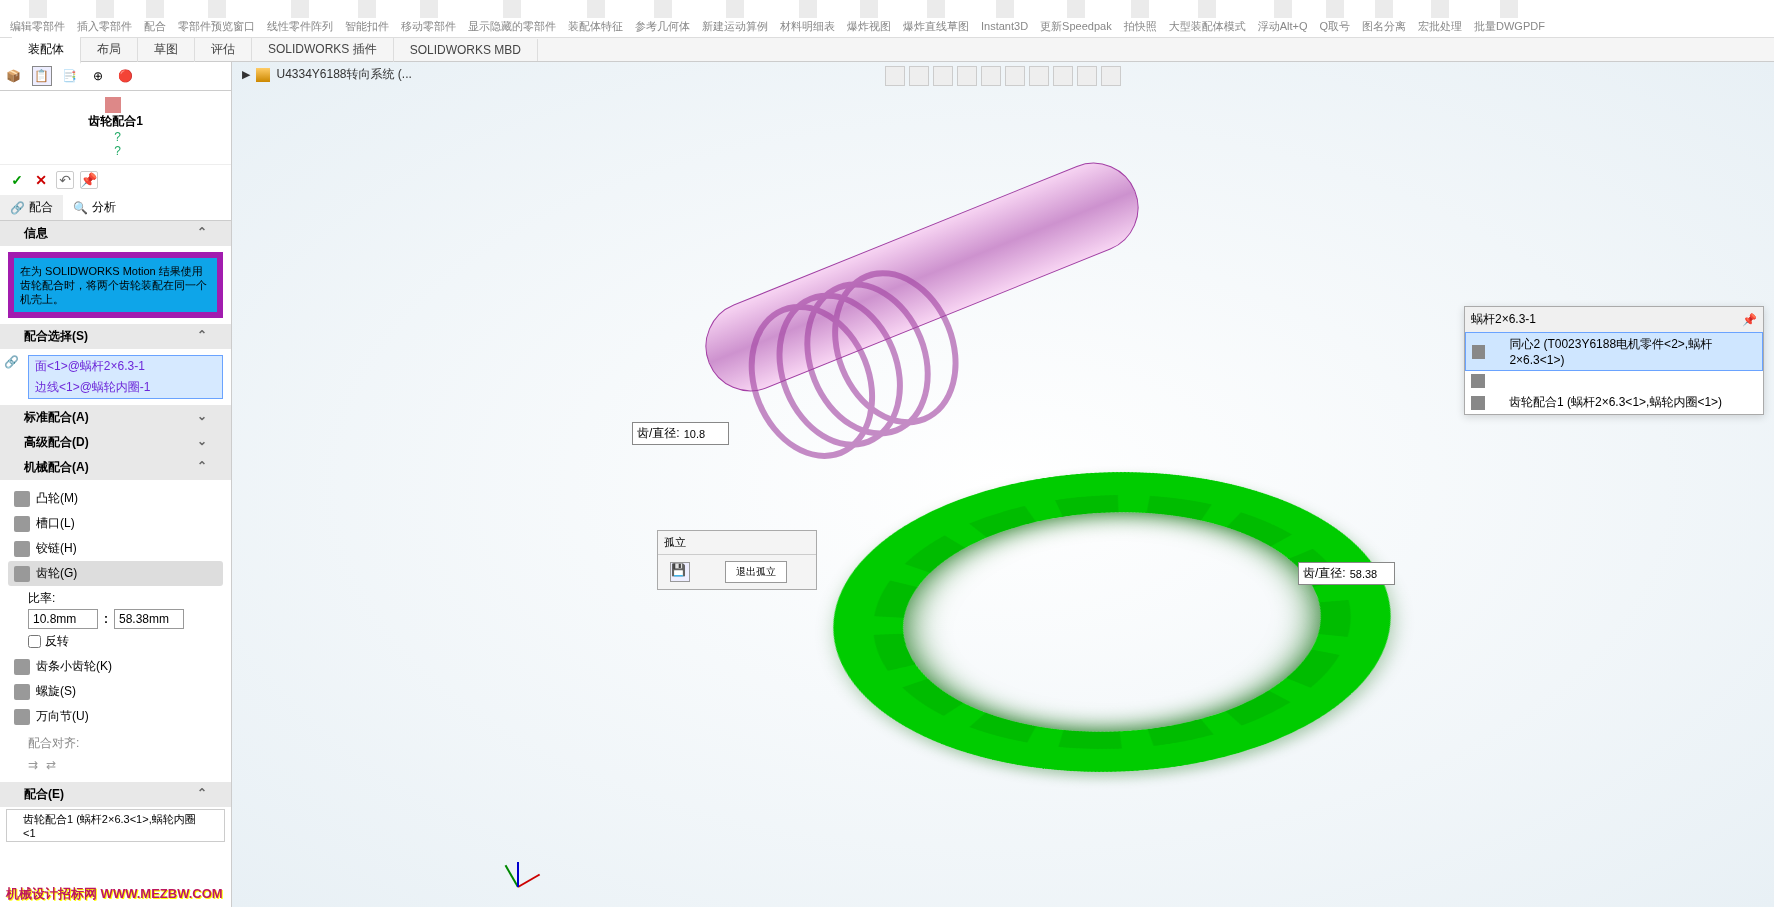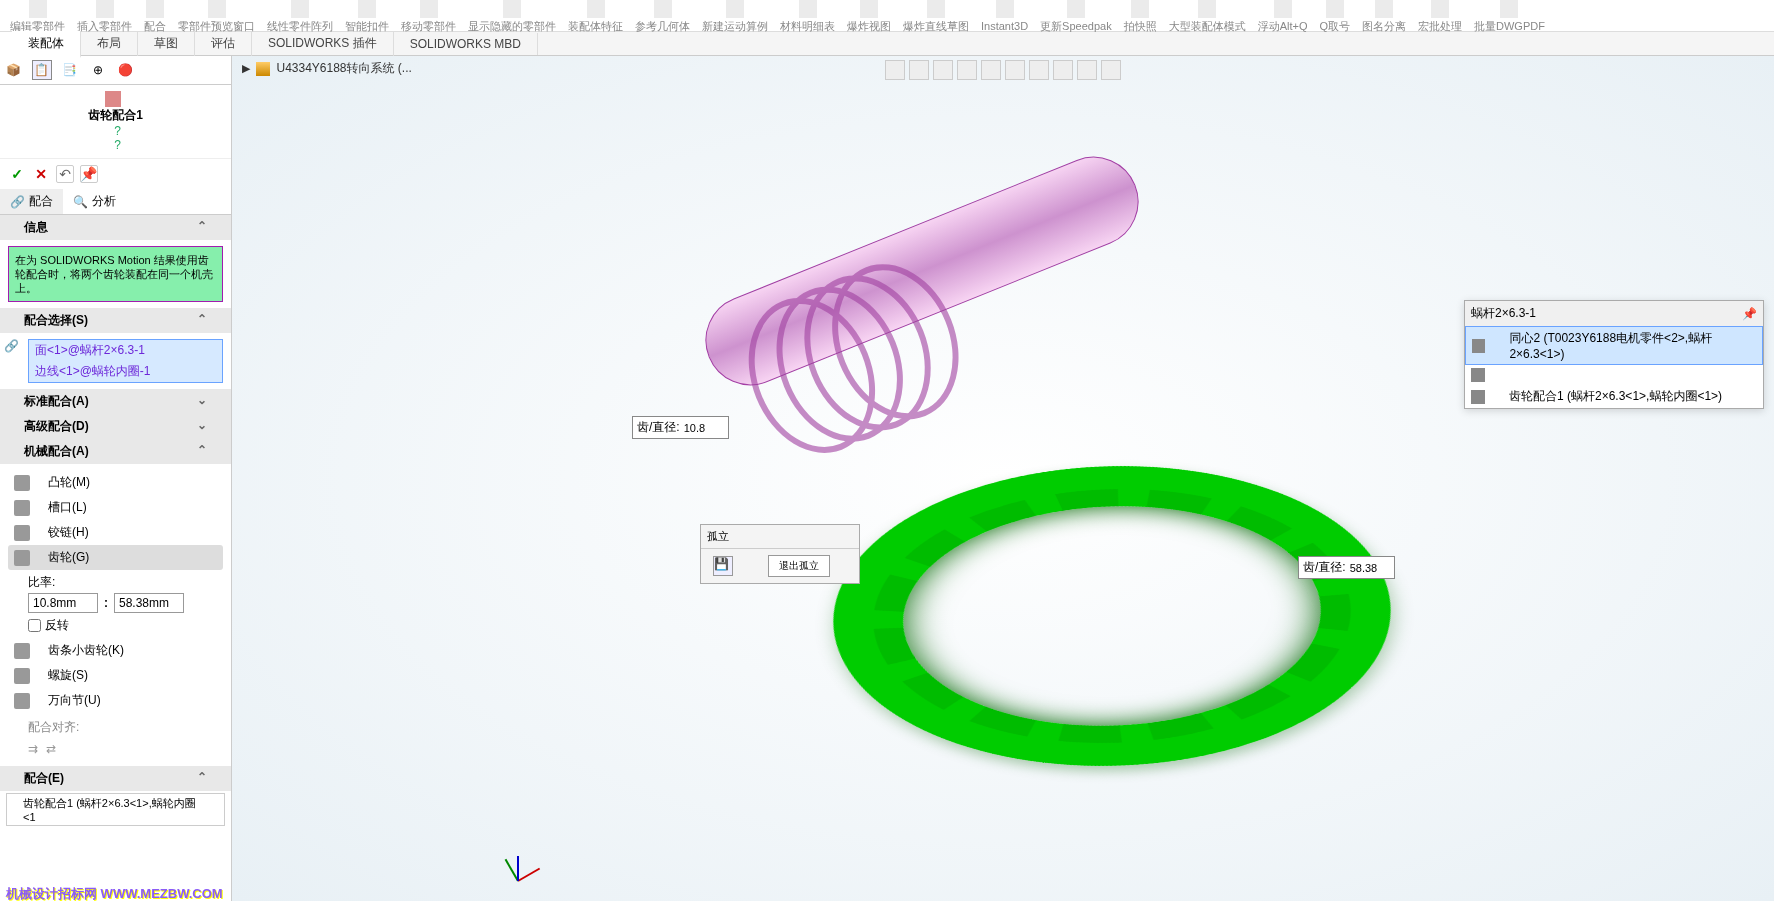--- a/index.html
+++ b/index.html
@@ -1,19 +1,19 @@
 <!DOCTYPE html>
 <html><head>
 <meta charset="utf-8">
 <style>
 * { margin:0; padding:0; box-sizing:border-box; font-family:"Microsoft YaHei",Arial,sans-serif; font-size:12px; }
 body { width:1774px; height:907px; background:#fff; overflow:hidden; position:relative; }
 
 
-.ribbon-row { display:flex; align-items:flex-start; padding:0 4px; height:32px; border-bottom:1px solid #ddd; }
+.ribbon-row { display:flex; align-items:flex-start; padding:0 4px; height:38px; border-bottom:1px solid #ddd; }
 .ribbon-item { display:flex; flex-direction:column; align-items:center; padding:0 6px; cursor:pointer; color:#888; }
 .ribbon-item .ico { width:18px; height:18px; background:#ccc; opacity:.4; margin-bottom:2px; }
 .ribbon-item .lbl { font-size:11px; text-align:center; line-height:12px; white-space:pre; }
 
 .tabs-row { display:flex; align-items:center; height:24px; border-bottom:1px solid #ccc; background:#f5f5f5;margin-left:12px; }
 .tab { padding:4px 16px; cursor:pointer; border-right:1px solid #ddd; color:#444; }
 .tab.active { background:#fff; border-bottom:2px solid #fff; margin-bottom:-1px; color:#000; }
 
 
 .main { display:flex; height:845px; }
@@ -37,26 +37,26 @@
 .undo,.pin { color:#666; border:1px solid #ccc; border-radius:2px; font-size:11px; }
 
 .subtabs { display:flex; border-bottom:1px solid #ccc; }
 .subtab { padding:4px 10px; cursor:pointer; display:flex; align-items:center; gap:4px; }
 .subtab.active { background:#eee; }
 
 .sect-hdr { background:#e8e8e8; padding:4px 24px; font-weight:bold; display:flex; justify-content:space-between; cursor:pointer; }
 .sect-hdr .chev { color:#666; }
 .sect-body { padding:6px 8px; }
 
-.infobox { background:#86efac; border:1px solid #a21caf; padding:6px; font-size:11px; line-height:14px; }
+.infobox { background:#0ea5e9; border:6px solid #a21caf; padding:6px; font-size:11px; line-height:14px; }
 
 .sel-list { border:1px solid #6aa3ff; background:#d6e9ff; margin-left:20px; }
 .sel-list .row { padding:2px 6px; color:#6d28d9; }
 
-.mech-item { display:flex; align-items:center; padding:4px 6px; gap:18px; cursor:pointer; border-radius:3px; }
+.mech-item { display:flex; align-items:center; padding:4px 6px; gap:6px; cursor:pointer; border-radius:3px; }
 .mech-item.active { background:#ddd; }
 .mech-item .mico { width:16px; height:16px; background:#999; border-radius:2px; }
 
 .ratio { display:flex; align-items:center; gap:6px; padding-left:20px; }
 .ratio input { width:70px; padding:2px 4px; border:1px solid #999; }
 .ratio .colon { font-weight:bold; }
 
 .chk { display:flex; align-items:center; gap:4px; padding:4px 0 4px 20px; }
 
 .align-icons { display:flex; gap:8px; padding:4px 0 4px 20px; color:#999; }
@@ -66,39 +66,39 @@
 
 .crumb { position:absolute; top:4px; left:10px; display:flex; align-items:center; gap:6px; font-size:11px; color:#333; }
 .crumb .cico { width:14px; height:14px; background:linear-gradient(#fc6,#c80); }
 
 .vtoolbar { position:absolute; top:4px; left:50%; transform:translateX(-50%); display:flex; gap:4px; }
 .vtoolbar .vb { width:20px; height:20px; background:#eee; border:1px solid #ccc; cursor:pointer; }
 
 .callout { position:absolute; background:#fff; border:1px solid #888; padding:2px 4px; font-size:11px; display:flex; align-items:center; gap:4px; }
 .callout input { width:40px; border:none; outline:none; font-size:11px; }
 
-.iso-panel { position:absolute; left:468px; top:468px; background:#f4f4f4; border:1px solid #aaa; width:160px; }
+.iso-panel { position:absolute; left:425px; top:468px; background:#f4f4f4; border:1px solid #aaa; width:160px; }
 .iso-panel .iso-hdr { padding:4px 6px; font-size:11px; border-bottom:1px solid #ccc; }
 .iso-panel .iso-body { padding:6px; display:flex; gap:6px; align-items:center; }
 .iso-panel button { padding:3px 10px; border:1px solid #999; background:#fff; cursor:pointer; font-size:10px;margin-left:29px; }
 .iso-panel .save { width:20px; height:20px; border:1px solid #999; background:#eef; cursor:pointer; }
 
 .float-mates { position:absolute; right:10px; top:244px; width:300px; background:#fff; border:1px solid #aaa; box-shadow:0 2px 8px rgba(0,0,0,.15); }
 .float-mates .fm-hdr { padding:4px 6px; background:#f0f0f0; display:flex; justify-content:space-between; align-items:center; font-size:11px; }
 .float-mates .fm-row { display:flex; align-items:center; gap:24px; padding:3px 6px; font-size:11px; cursor:pointer; }
 .float-mates .fm-row.sel { background:#cfe6ff; border:1px solid #6aa3ff; }
 .float-mates .fm-ico { width:14px; height:14px; background:#888; }
 
 .triad { position:absolute; left:260px; bottom:10px; width:50px; height:50px; }
 .triad .ax { position:absolute; left:25px; bottom:10px; width:2px; height:25px; transform-origin:bottom; }
 .triad .x { background:#c00; transform:rotate(60deg); }
 .triad .y { background:#080; transform:rotate(-30deg); }
 .triad .z { background:#00c; transform:rotate(0deg); }
 
-.watermark { position:absolute; left:6px; bottom:6px; font-size:13px; font-weight:bold; color:#8b5cf6; text-shadow:1px 1px #ff0; line-height:14px; }
+.watermark { position:absolute; left:6px; bottom:6px; font-size:13px; font-weight:bold; color:#be185d; text-shadow:1px 1px #ff0; line-height:14px; }
 
 
 .gear { position:absolute; left:600px; top:300px; width:560px; height:520px; border-radius:50%; border:70px solid #0c0; transform:rotateX(55deg) rotateZ(-15deg); box-shadow:inset 0 0 40px #060, 0 10px 20px rgba(0,100,0,.3); }
 .gear::after { content:""; position:absolute; inset:-30px; border-radius:50%; border:30px dashed #090; opacity:.3; }
 .shaft { position:absolute; left:460px; top:170px; width:460px; height:90px; background:linear-gradient(#f8c8f0,#c070c0,#f8c8f0); border-radius:45px; transform:rotate(-22deg); opacity:.75; border:1px solid #808; }
 .helix { position:absolute; left:520px; top:220px; width:220px; height:180px; transform:rotate(-22deg); opacity:.6; }
 .helix .ring { position:absolute; border:6px solid #a040a0; border-radius:50%; width:120px; height:160px; }
 .helix .r1{left:0} .helix .r2{left:30px} .helix .r3{left:60px} .helix .r4{left:90px}
 </style>
 </head>

